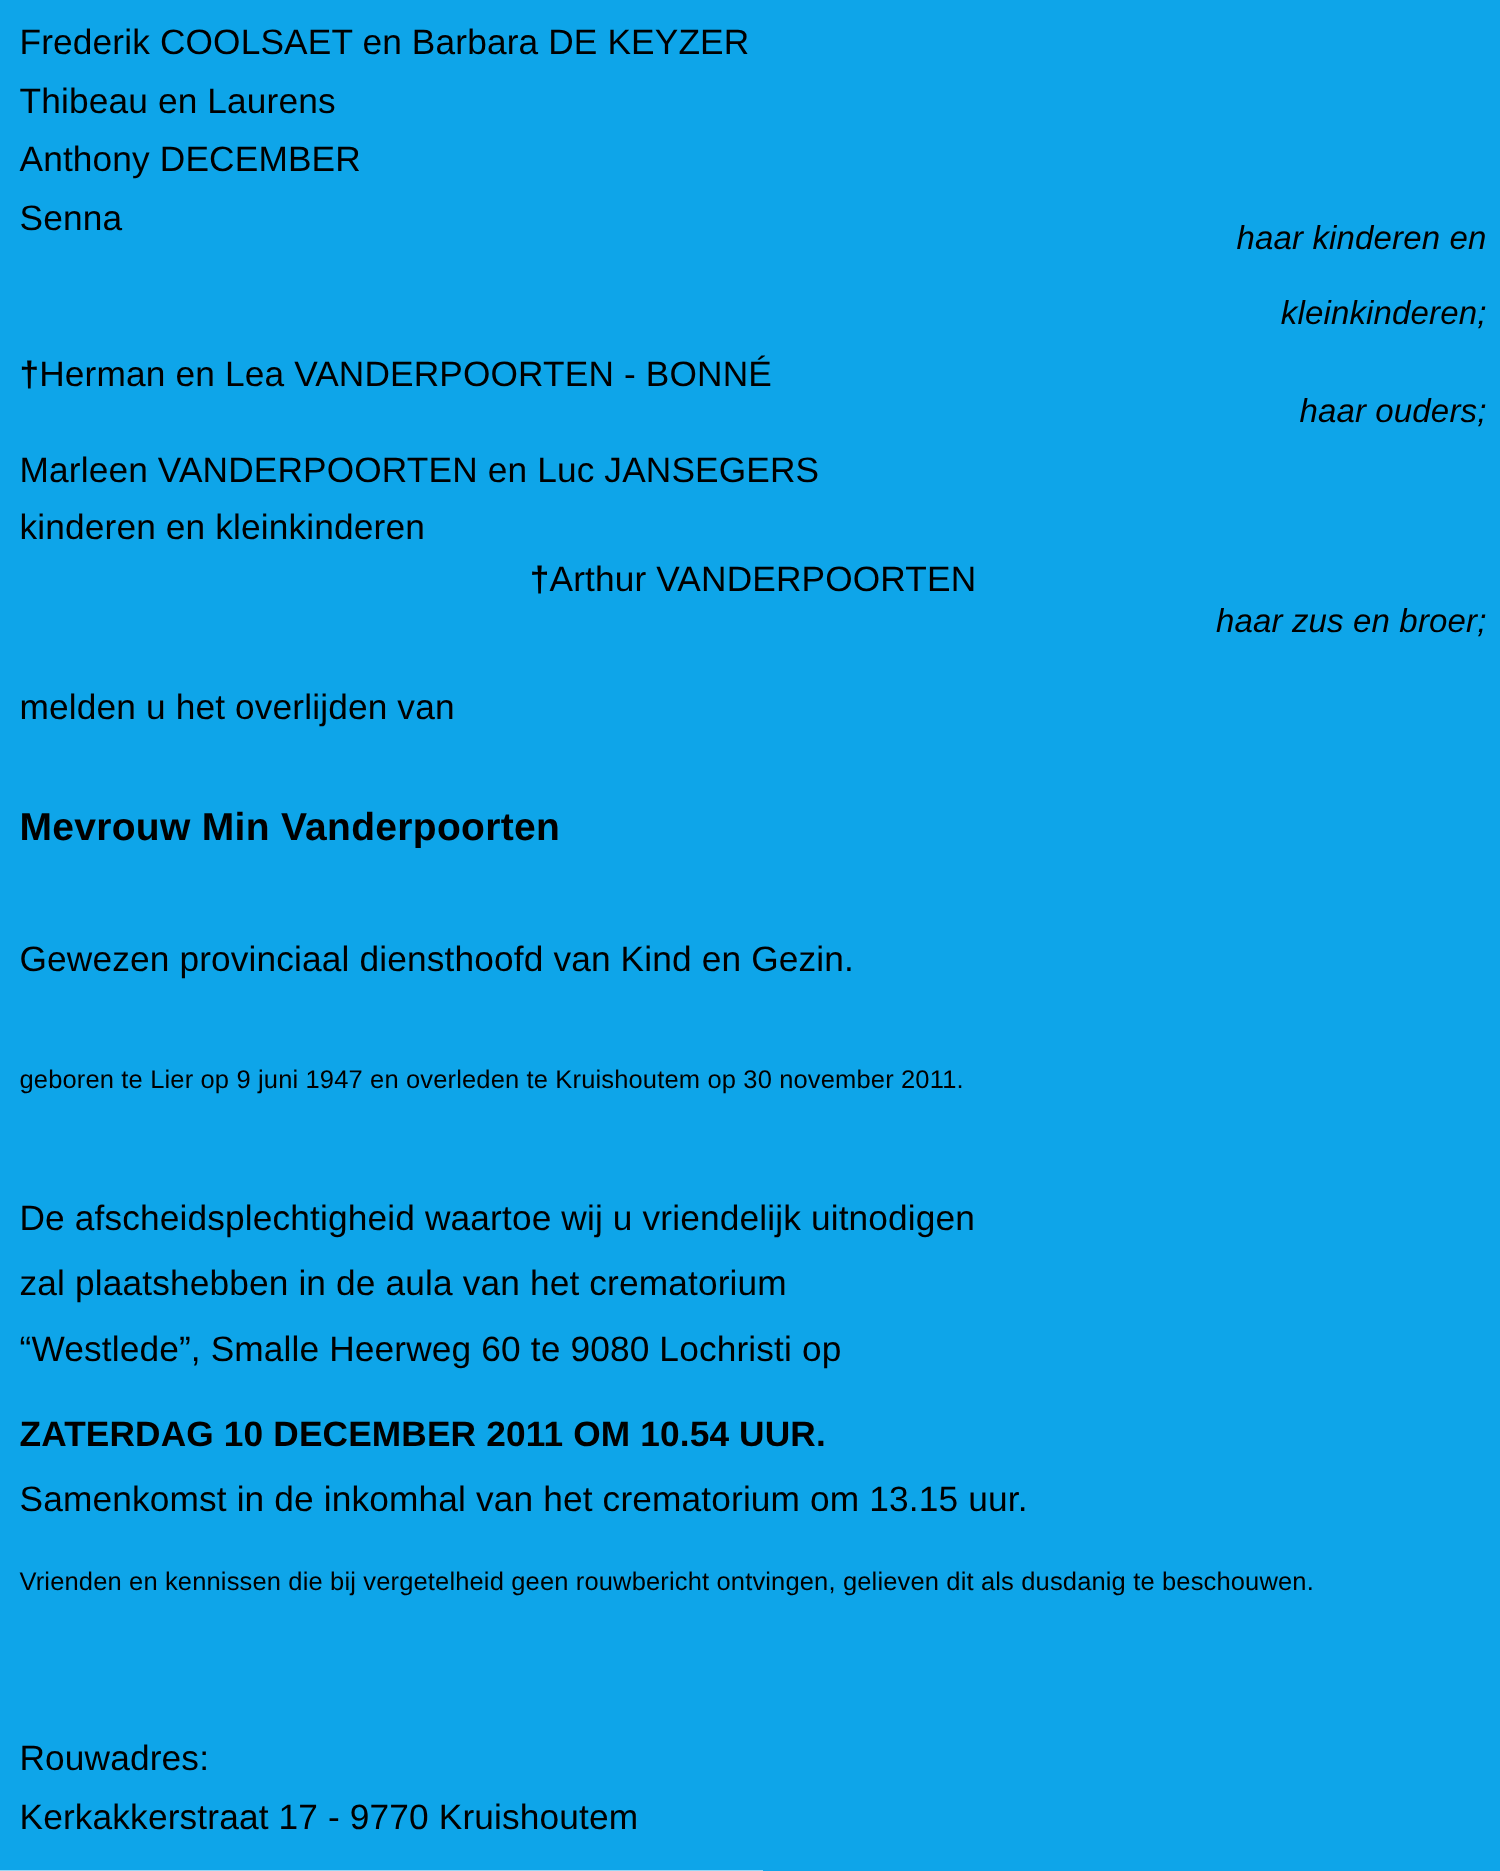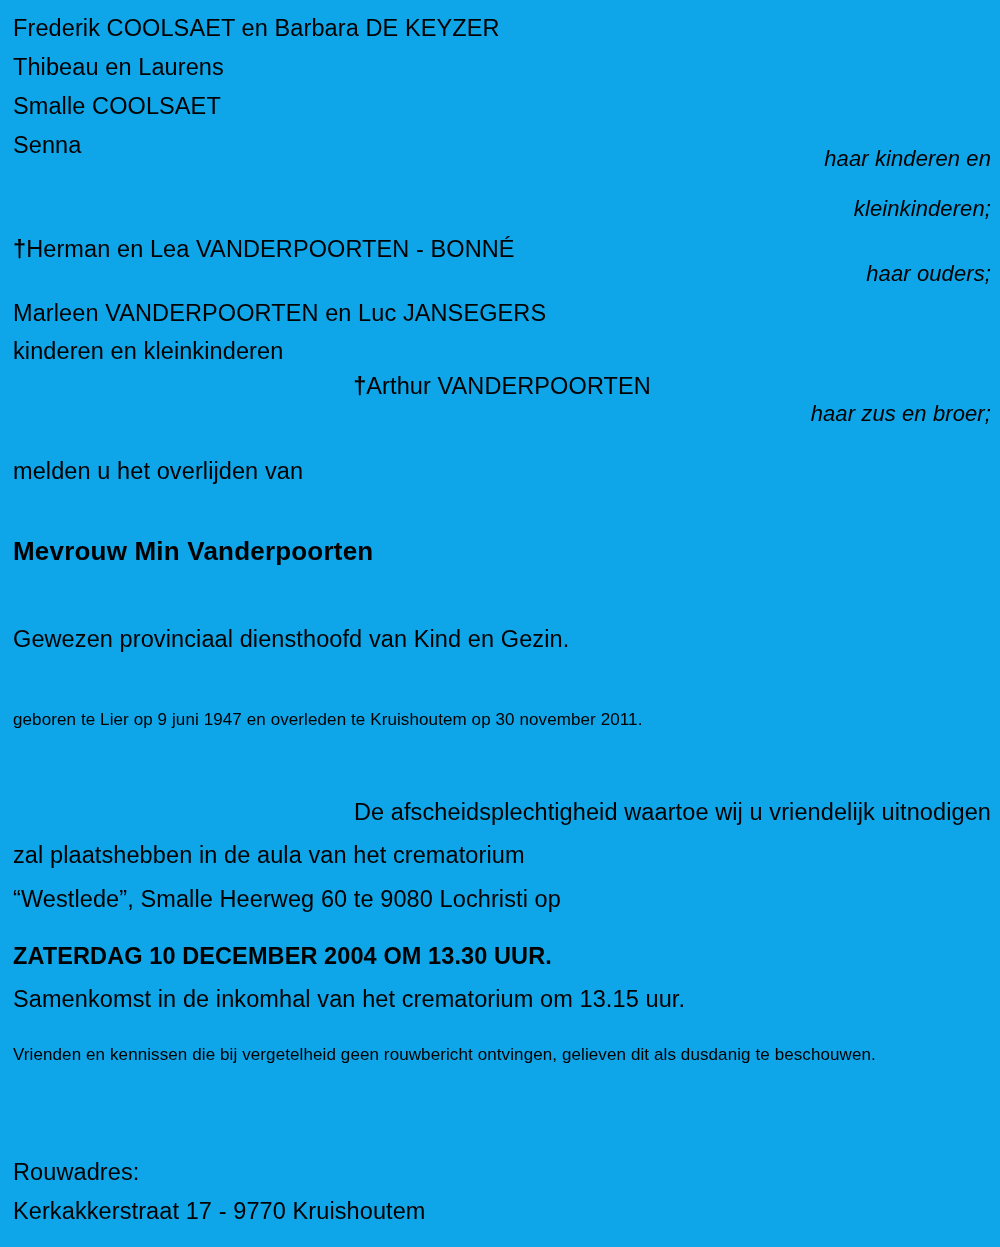--- a/index.html
+++ b/index.html
@@ -67,21 +67,21 @@
 </style>
 </head>
 <body>
 
 <div class="page">
 
   <div class="line" style="top:13px;">Frederik COOLSAET en Barbara DE KEYZER</div>
 
   <div class="line" style="top:52px;">Thibeau en Laurens</div>
 
-  <div class="line" style="top:91px;">Smalle COOLSAET</div>
+  <div class="line" style="top:91px;">Anthony DECEMBER</div>
 
   <div class="line" style="top:130px;">Senna</div>
 
   <div class="line right" style="top:144px;">haar kinderen en</div>
 
   <div class="line right" style="top:194px;">kleinkinderen;</div>
 
   <div class="line" style="top:234px;"><span class="dagger">†</span><span>Herman en Lea VANDERPOORTEN - BONNÉ</span></div>
 
   <div class="line right" style="top:259px;">haar ouders;</div>
@@ -95,27 +95,27 @@
   <div class="line right" style="top:399px;text-align:right;">haar zus en broer;</div>
 
   <div class="line" style="top:456px;">melden u het overlijden van</div>
 
   <div class="heading" style="top:532px;">Mevrouw Min Vanderpoorten</div>
 
   <div class="line" style="top:624px;">Gewezen provinciaal diensthoofd van Kind en Gezin.</div>
 
   <div class="wrapblock" style="top:703px; width:915px;">geboren te Lier op 9 juni 1947 en overleden te Kruishoutem op 30 november 2011.</div>
 
-  <div class="line" style="top:797px;text-align:right;">De afscheidsplechtigheid waartoe wij u vriendelijk uitnodigen</div>
+  <div class="line" style="top:797px;">De afscheidsplechtigheid waartoe wij u vriendelijk uitnodigen</div>
 
   <div class="line" style="top:840px;">zal plaatshebben in de aula van het crematorium</div>
 
   <div class="line" style="top:884px;">“Westlede”, Smalle Heerweg 60 te 9080 Lochristi op</div>
 
-  <div class="line bold" style="top:941px;">ZATERDAG 10 DECEMBER 2004 OM 13.30 UUR.</div>
+  <div class="line bold" style="top:941px;">ZATERDAG 10 DECEMBER 2011 OM 10.54 UUR.</div>
 
   <div class="line" style="top:984px;">Samenkomst in de inkomhal van het crematorium om 13.15 uur.</div>
 
   <div class="wrapblock" style="top:1038px; width:975px;">Vrienden en kennissen die bij vergetelheid geen rouwbericht ontvingen, gelieven dit als dusdanig te beschouwen.</div>
 
   <div class="line" style="top:1157px;">Rouwadres:</div>
 
   <div class="line" style="top:1196px;">Kerkakkerstraat 17 - 9770 Kruishoutem</div>
 
 </div>

